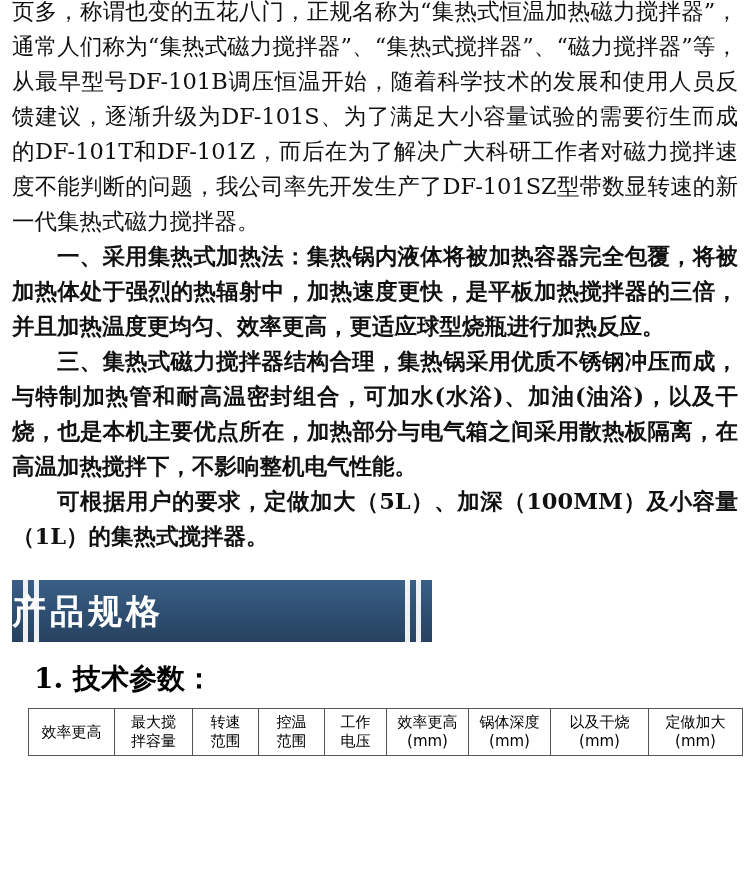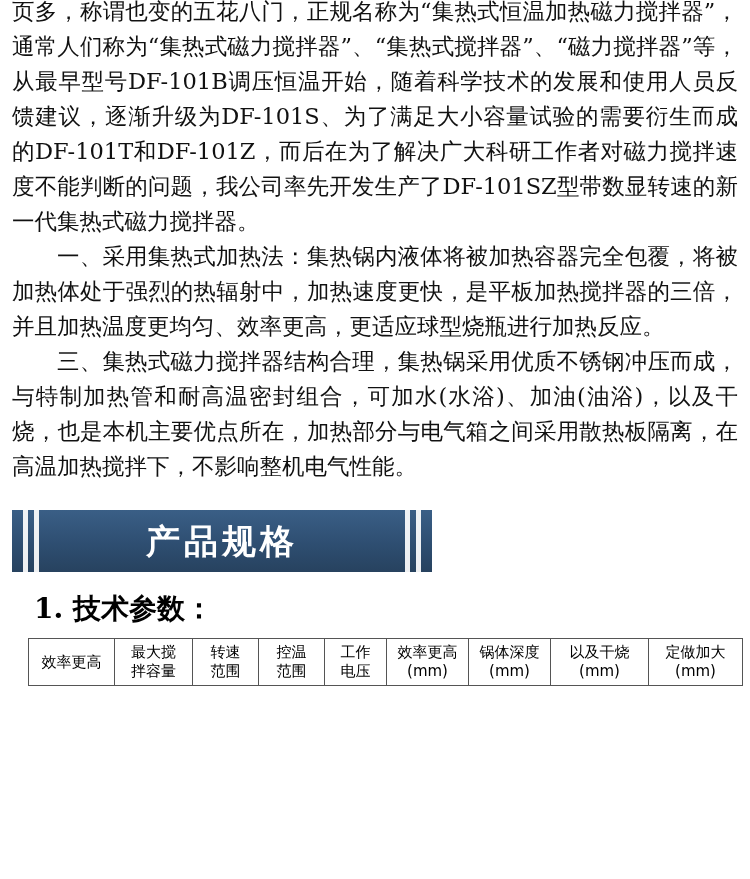--- a/index.html
+++ b/index.html
@@ -26,20 +26,21 @@
     line-height: 35px;
     letter-spacing: 0px;
     text-align: justify;
     text-justify: inter-ideograph;
     margin: 0;
     color: #111;
     font-family: "DejaVu Serif", "Liberation Serif", serif;
   }
   .para.indent {
     text-indent: 45px;
+    font-weight: bold;
   }
   .top-clip {
     margin-top: -6px;
   }
   
   .banner {
     position: relative;
     margin-top: 26px;
     margin-bottom: 8px;
     height: 62px;
@@ -66,21 +67,21 @@
   .banner-stripe.s2 { left: 22px; }
   .banner-stripe.s3 { right: 22px; }
   .banner-stripe.s4 { right: 11px; }
   .banner-title {
     position: absolute;
     left: 0;
     top: 0;
     width: 420px;
     height: 62px;
     line-height: 62px;
-    text-align: center;
+    text-align: left;
     color: #ffffff;
     font-size: 34px;
     font-weight: bold;
     letter-spacing: 4px;
     font-family: "DejaVu Sans", "Liberation Sans", sans-serif;
   }
   .subhead {
     font-size: 28px;
     font-weight: bold;
     margin: 18px 0 10px 22px;
@@ -115,20 +116,21 @@
   .col-8 { width: 94px; }
 </style>
 </head>
 <body>
 
 <div class="page">
 
   <p class="para top-clip">页多，称谓也变的五花八门，正规名称为“集热式恒温加热磁力搅拌器”，通常人们称为“集热式磁力搅拌器”、“集热式搅拌器”、“磁力搅拌器”等，从最早型号DF-101B调压恒温开始，随着科学技术的发展和使用人员反馈建议，逐渐升级为DF-101S、为了满足大小容量试验的需要衍生而成的DF-101T和DF-101Z，而后在为了解决广大科研工作者对磁力搅拌速度不能判断的问题，我公司率先开发生产了DF-101SZ型带数显转速的新一代集热式磁力搅拌器。</p>
   <p class="para indent">一、采用集热式加热法：集热锅内液体将被加热容器完全包覆，将被加热体处于强烈的热辐射中，加热速度更快，是平板加热搅拌器的三倍，并且加热温度更均匀、效率更高，更适应球型烧瓶进行加热反应。</p>
   <p class="para indent">三、集热式磁力搅拌器结构合理，集热锅采用优质不锈钢冲压而成，与特制加热管和耐高温密封组合，可加水(水浴)、加油(油浴)，以及干烧，也是本机主要优点所在，加热部分与电气箱之间采用散热板隔离，在高温加热搅拌下，不影响整机电气性能。</p>
+  <p class="para indent">可根据用户的要求，定做加大（5L）、加深（100MM）及小容量（1L）的集热式搅拌器。</p>
 
   <div class="banner">
     <div class="banner-bg"></div>
     <div class="banner-stripe s1"></div>
     <div class="banner-stripe s2"></div>
     <div class="banner-stripe s3"></div>
     <div class="banner-stripe s4"></div>
     <div class="banner-title">产品规格</div>
   </div>
 

